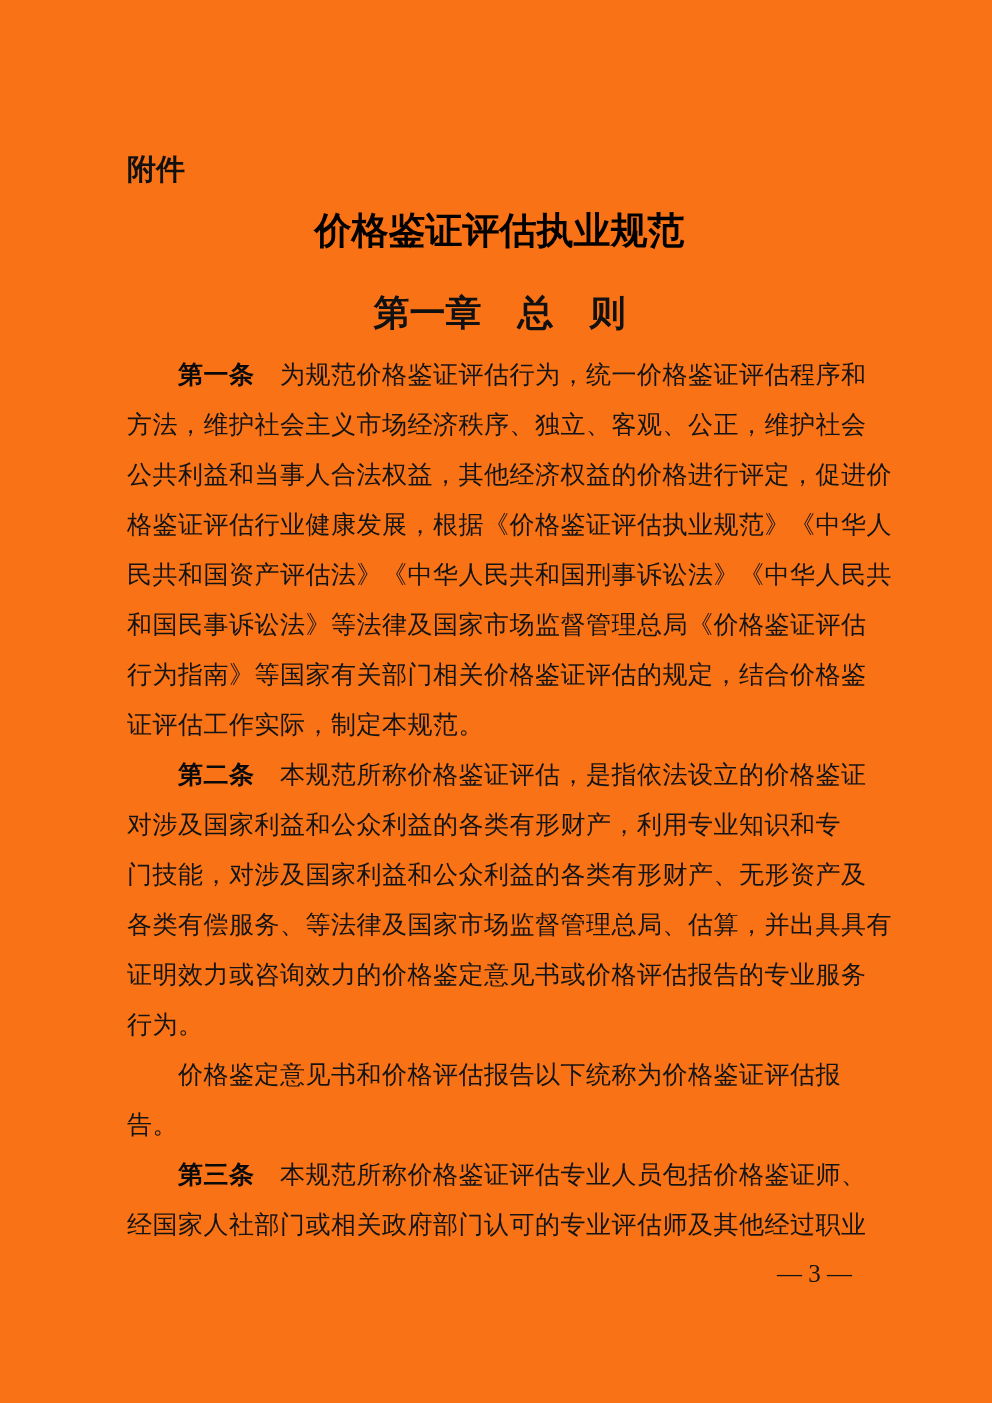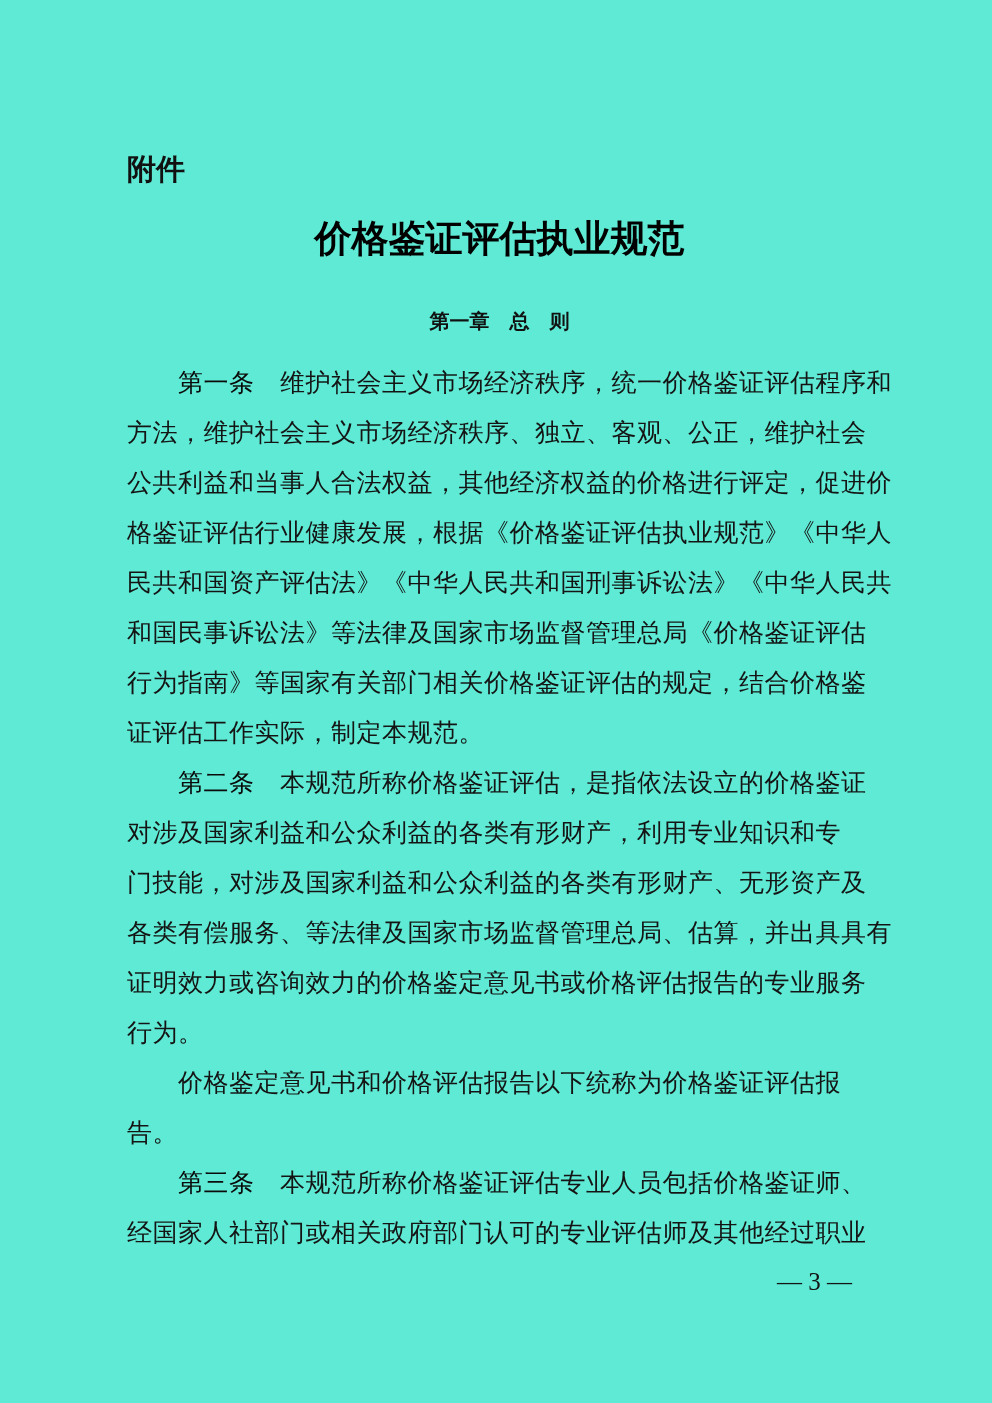--- a/index.html
+++ b/index.html
@@ -4,71 +4,71 @@
 <style>
   html, body {
     margin: 0;
     padding: 0;
     background: #ffffff;
   }
   .page {
     position: relative;
     width: 992px;
     height: 1403px;
-    background: #5eead4;
+    background: #f97316;
     box-sizing: border-box;
     padding-top: 150px;
     color: #111111;
     overflow: hidden;
   }
   .content {
     margin-left: 127px;
     width: 745px;
   }
   .attachment {
     font-family: "Liberation Sans", "DejaVu Sans", sans-serif;
     font-weight: 600;
     font-size: 29px;
     line-height: 38px;
     color: #111111;
   }
   .doc-title {
-    margin-top: 28px;
+    margin-top: 20px;
     font-family: "Liberation Serif", "DejaVu Serif", serif;
     font-weight: bold;
     font-size: 37px;
     line-height: 46px;
     text-align: center;
     color: #000000;
   }
   .chapter {
     margin-top: 40px;
     font-family: "Liberation Sans", "DejaVu Sans", sans-serif;
     font-weight: bold;
-    font-size: 20px;
+    font-size: 36px;
     line-height: 38px;
     text-align: center;
     color: #111111;
   }
   .body-text {
     margin-top: 18px;
     font-family: "Liberation Serif", "DejaVu Serif", serif;
     font-size: 25px;
     letter-spacing: 0.5px;
     line-height: 50px;
     color: #141414;
   }
   .line {
     white-space: nowrap;
   }
   .line.indent {
     padding-left: 51px;
   }
   .article-head {
-    font-weight: normal;
+    font-weight: bold;
     color: #0a0a0a;
   }
   .footer {
     margin-top: 8px;
     font-family: "Liberation Serif", "DejaVu Serif", serif;
     font-size: 25px;
     line-height: 32px;
     text-align: right;
     padding-right: 20px;
     color: #141414;
@@ -80,21 +80,21 @@
 <div class="page">
   <div class="content">
 
     <div class="attachment">附件</div>
 
     <div class="doc-title">价格鉴证评估执业规范</div>
 
     <div class="chapter">第一章　总　则</div>
 
     <div class="body-text">
-      <div class="line indent"><span class="article-head">第一条</span><span>　维护社会主义市场经济秩序，统一价格鉴证评估程序和</span></div>
+      <div class="line indent"><span class="article-head">第一条</span><span>　为规范价格鉴证评估行为，统一价格鉴证评估程序和</span></div>
       <div class="line"><span>方法，维护社会主义市场经济秩序、独立、客观、公正，维护社会</span></div>
       <div class="line"><span>公共利益和当事人合法权益，其他经济权益的价格进行评定，促进价</span></div>
       <div class="line"><span>格鉴证评估行业健康发展，根据《价格鉴证评估执业规范》《中华人</span></div>
       <div class="line"><span>民共和国资产评估法》《中华人民共和国刑事诉讼法》《中华人民共</span></div>
       <div class="line"><span>和国民事诉讼法》等法律及国家市场监督管理总局《价格鉴证评估</span></div>
       <div class="line"><span>行为指南》等国家有关部门相关价格鉴证评估的规定，结合价格鉴</span></div>
       <div class="line"><span>证评估工作实际，制定本规范。</span></div>
       <div class="line indent"><span class="article-head">第二条</span><span>　本规范所称价格鉴证评估，是指依法设立的价格鉴证</span></div>
       <div class="line"><span>对涉及国家利益和公众利益的各类有形财产，利用专业知识和专</span></div>
       <div class="line"><span>门技能，对涉及国家利益和公众利益的各类有形财产、无形资产及</span></div>

